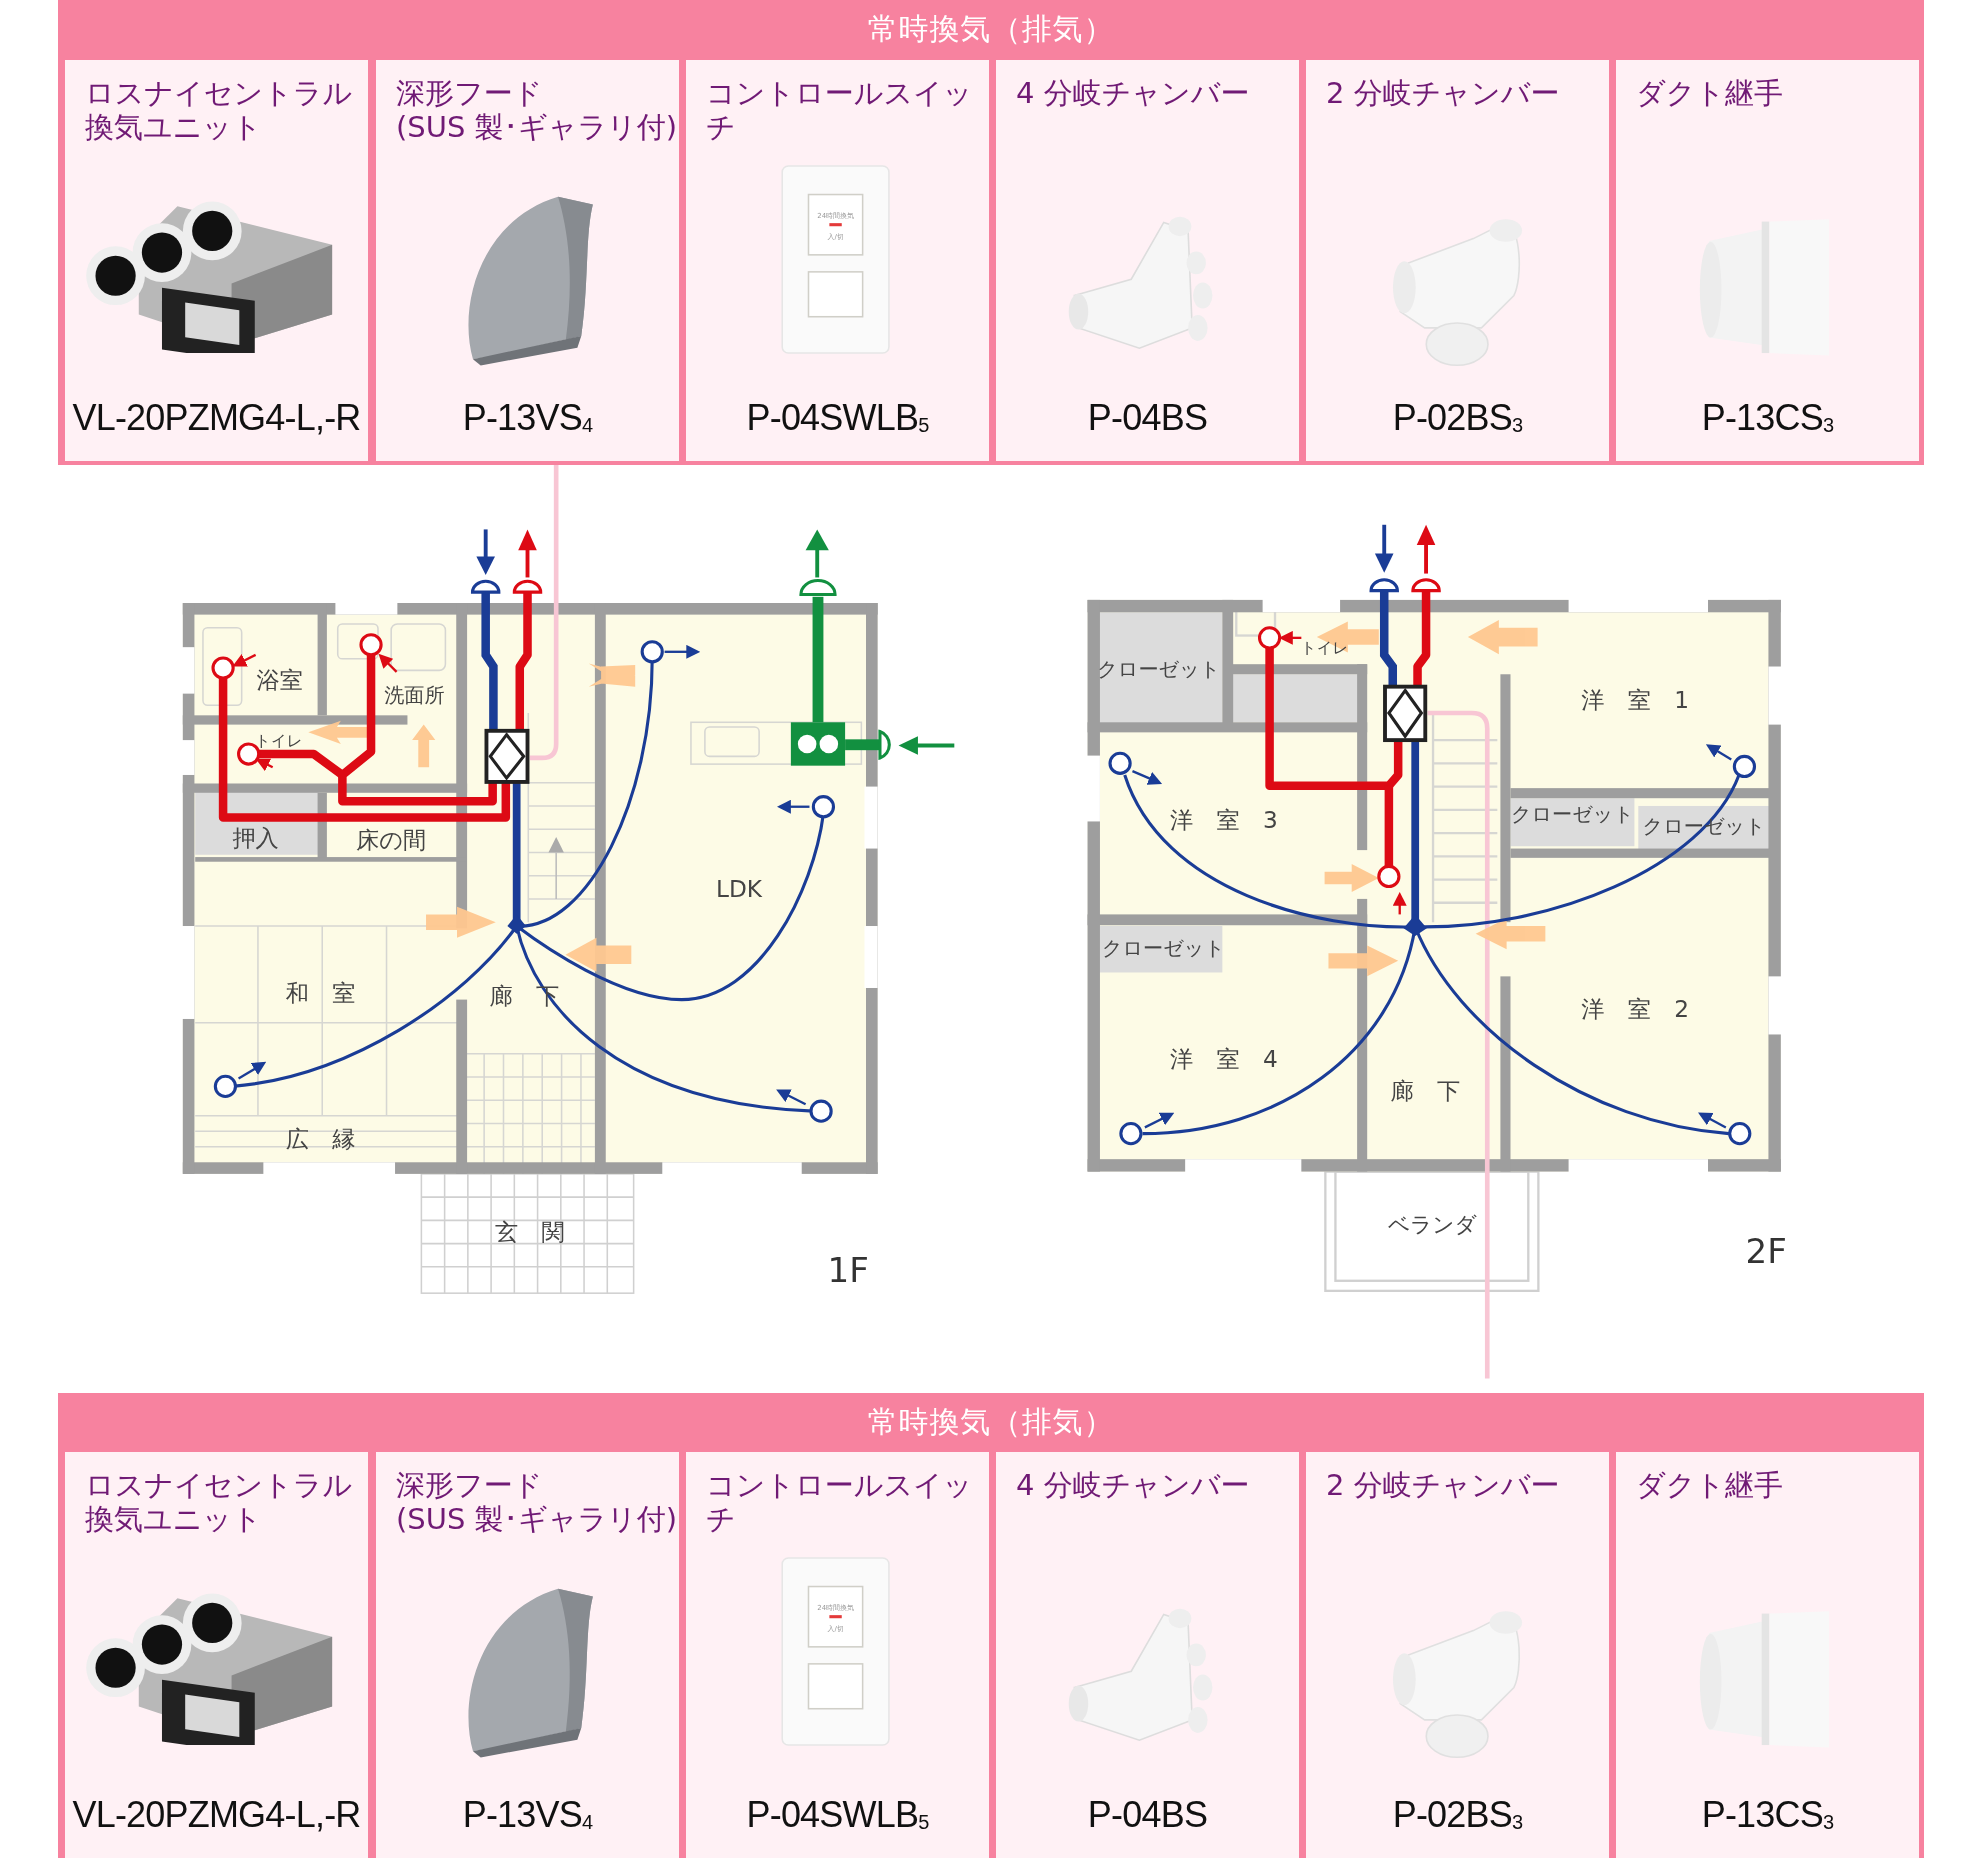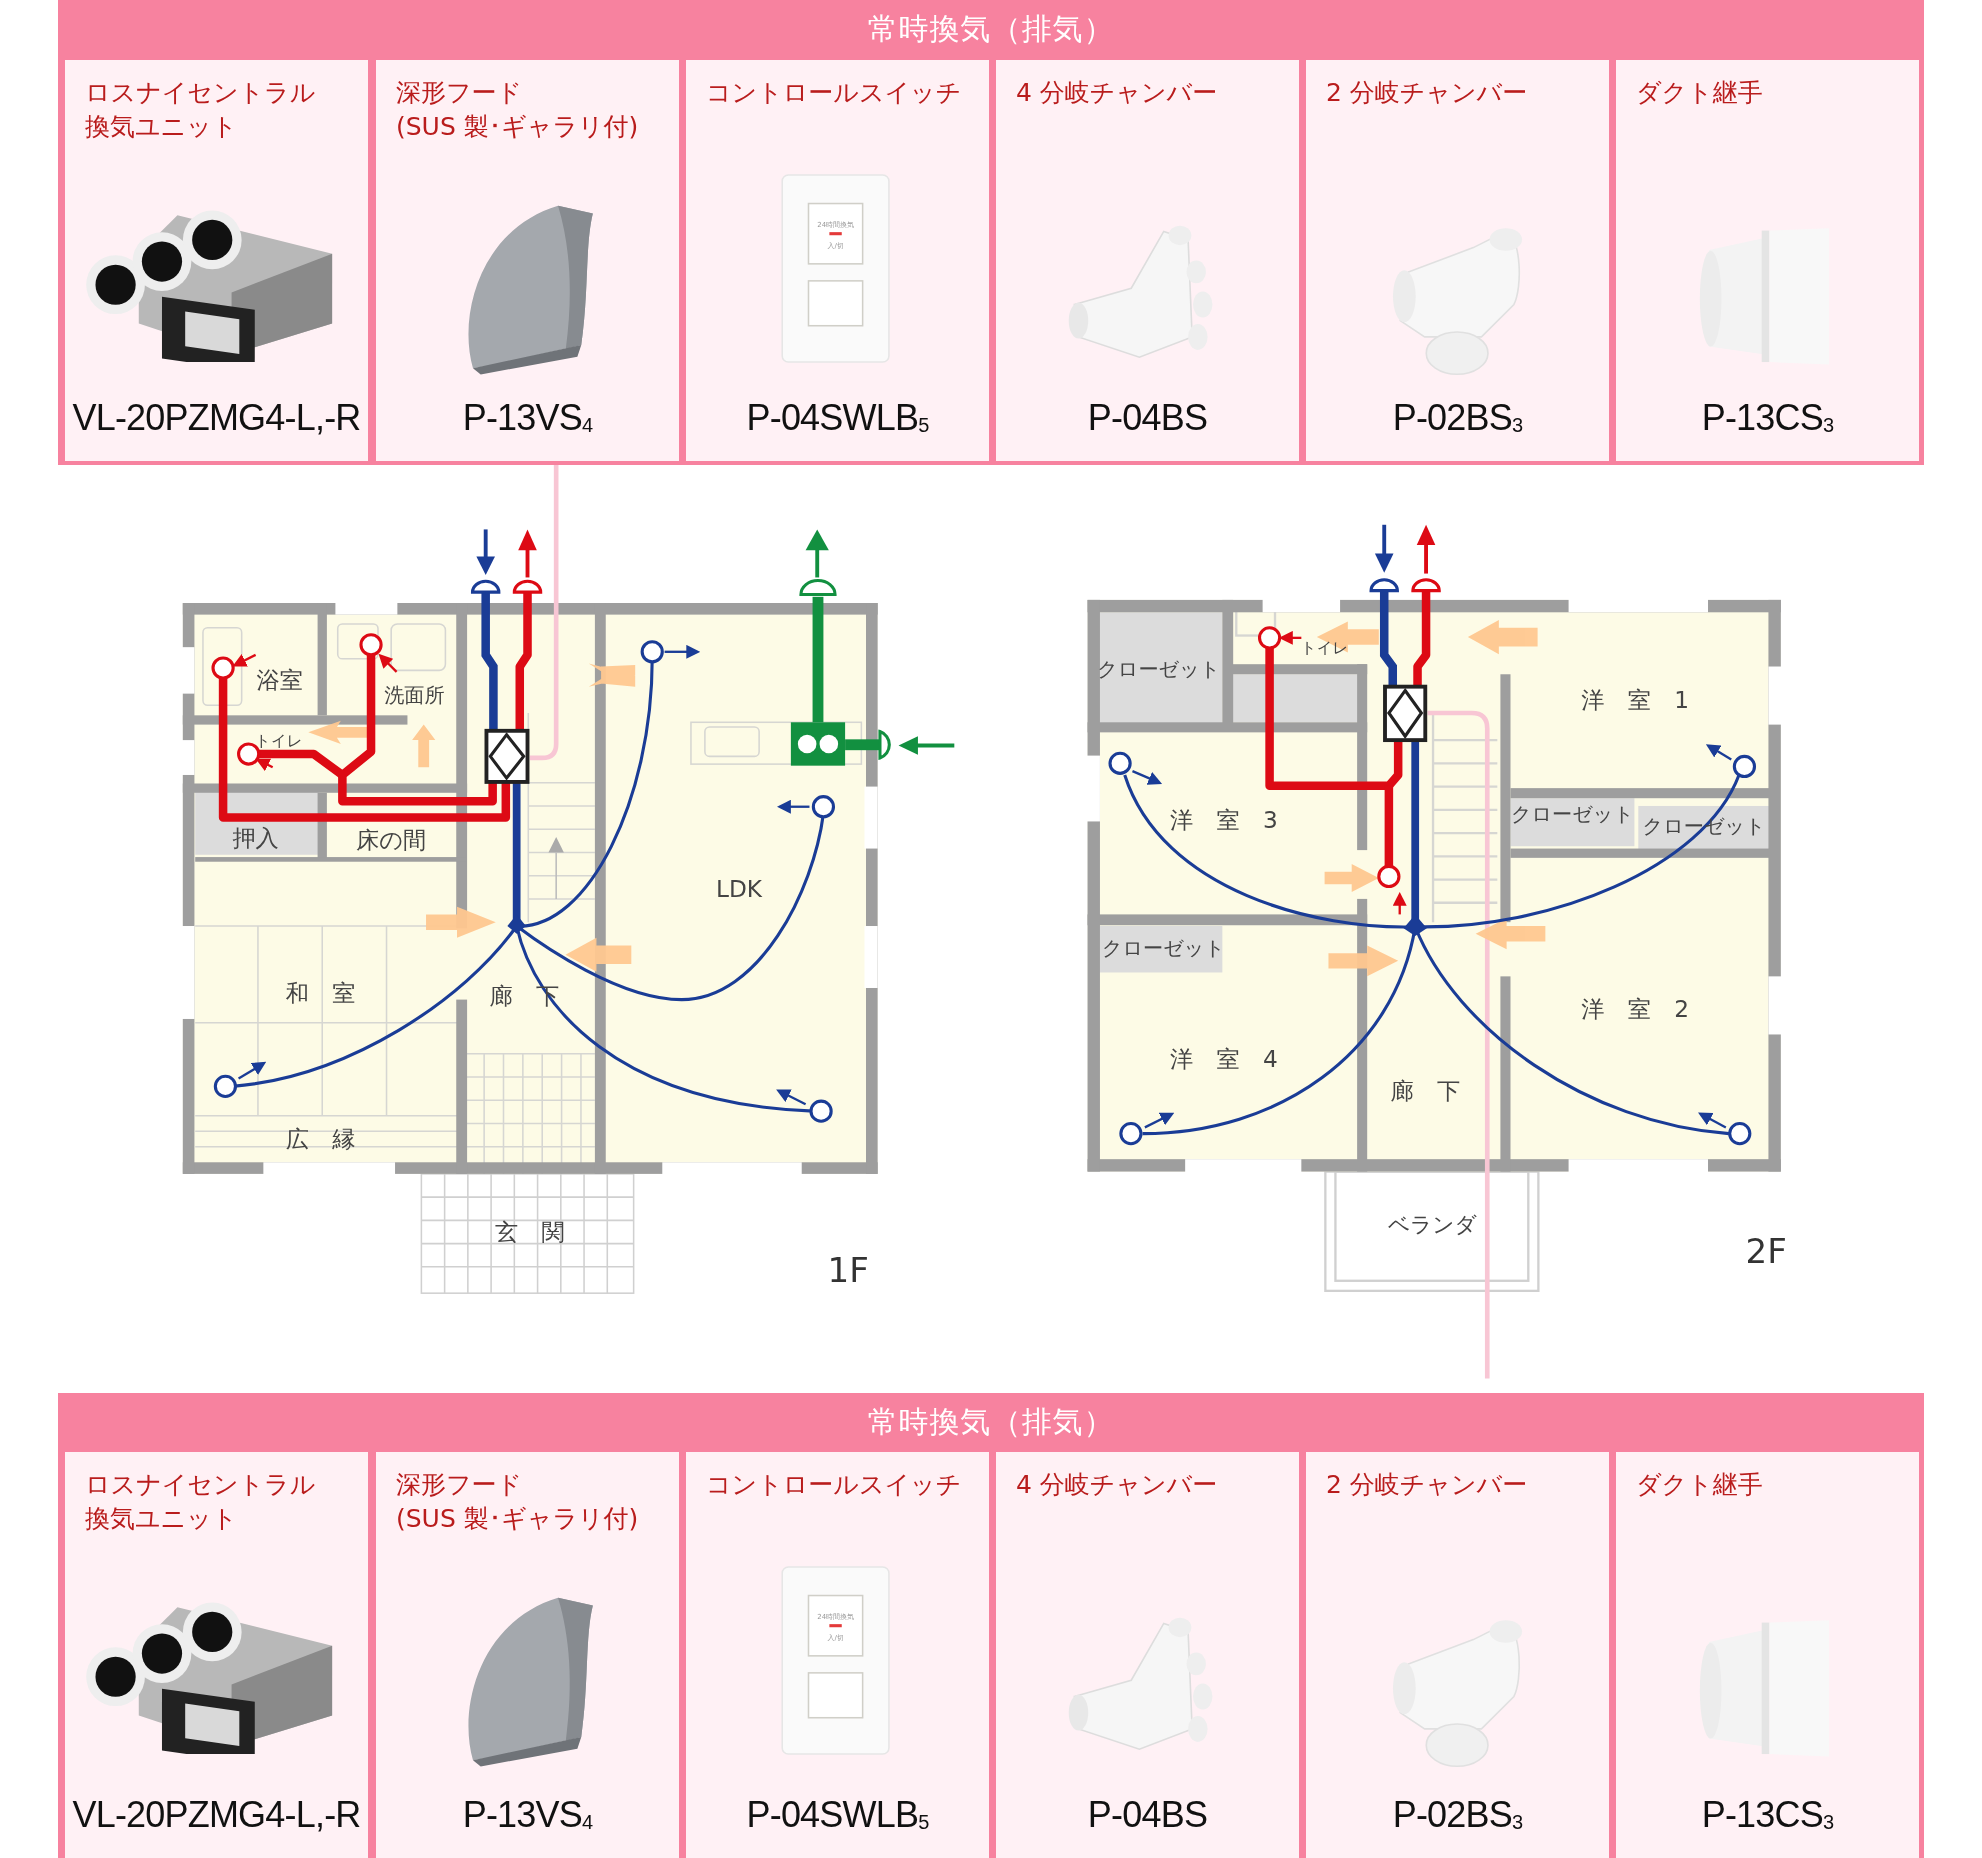--- a/index.html
+++ b/index.html
@@ -4,24 +4,24 @@
 <style>
   html, body { margin:0; padding:0; background:#ffffff; }
   body { width:1983px; height:1859px; position:relative; overflow:hidden; font-family:"DejaVu Sans", "Liberation Sans", sans-serif; color:#222; }
   .panel { position:absolute; left:58px; width:1866px; background:#f7829f; }
   .panel-top { top:0; height:465px; }
   .panel-bottom { top:1393px; height:465px; }
   .panel-title { position:absolute; left:0; right:0; top:0; height:58px; line-height:58px; text-align:center; color:#ffffff; font-size:30px; letter-spacing:0.8px; }
   .cells { position:absolute; left:7px; top:60px; height:401px; width:1855px; }
   .panel-bottom .cells { height:406px; top:59px; }
   .cell { position:absolute; top:0; width:303px; height:100%; background:#fff1f5; }
-  .cell-label { position:absolute; left:20px; top:15.5px; font-size:25px; line-height:34px; color:#b91c1c; white-space:pre-line; }
+  .cell-label { position:absolute; left:20px; top:15.5px; font-size:29px; line-height:34px; color:#701a75; white-space:pre-line; }
   .cell-model { position:absolute; left:0; right:0; bottom:22px; text-align:center; font-size:36px; color:#111; font-family:"Liberation Sans", "DejaVu Sans", sans-serif; letter-spacing:-0.8px; }
   .cell-model sub { font-size:20px; vertical-align:baseline; position:relative; top:1.5px; }
-  .cell-img { position:absolute; left:0; right:0; top:101px; height:232px; }
+  .cell-img { position:absolute; left:0; right:0; top:92px; height:232px; }
   .cell-img svg { width:100%; height:100%; }
   .plan { position:absolute; }
 </style>
 </head>
 <body>
 
 <svg width="0" height="0" style="position:absolute">
   <defs>
     <symbol id="sym-unit" viewBox="0 0 360 200">
       <polygon points="130,10 330,60 330,150 200,190 80,150 80,60" fill="#b8b8b8"></polygon>

